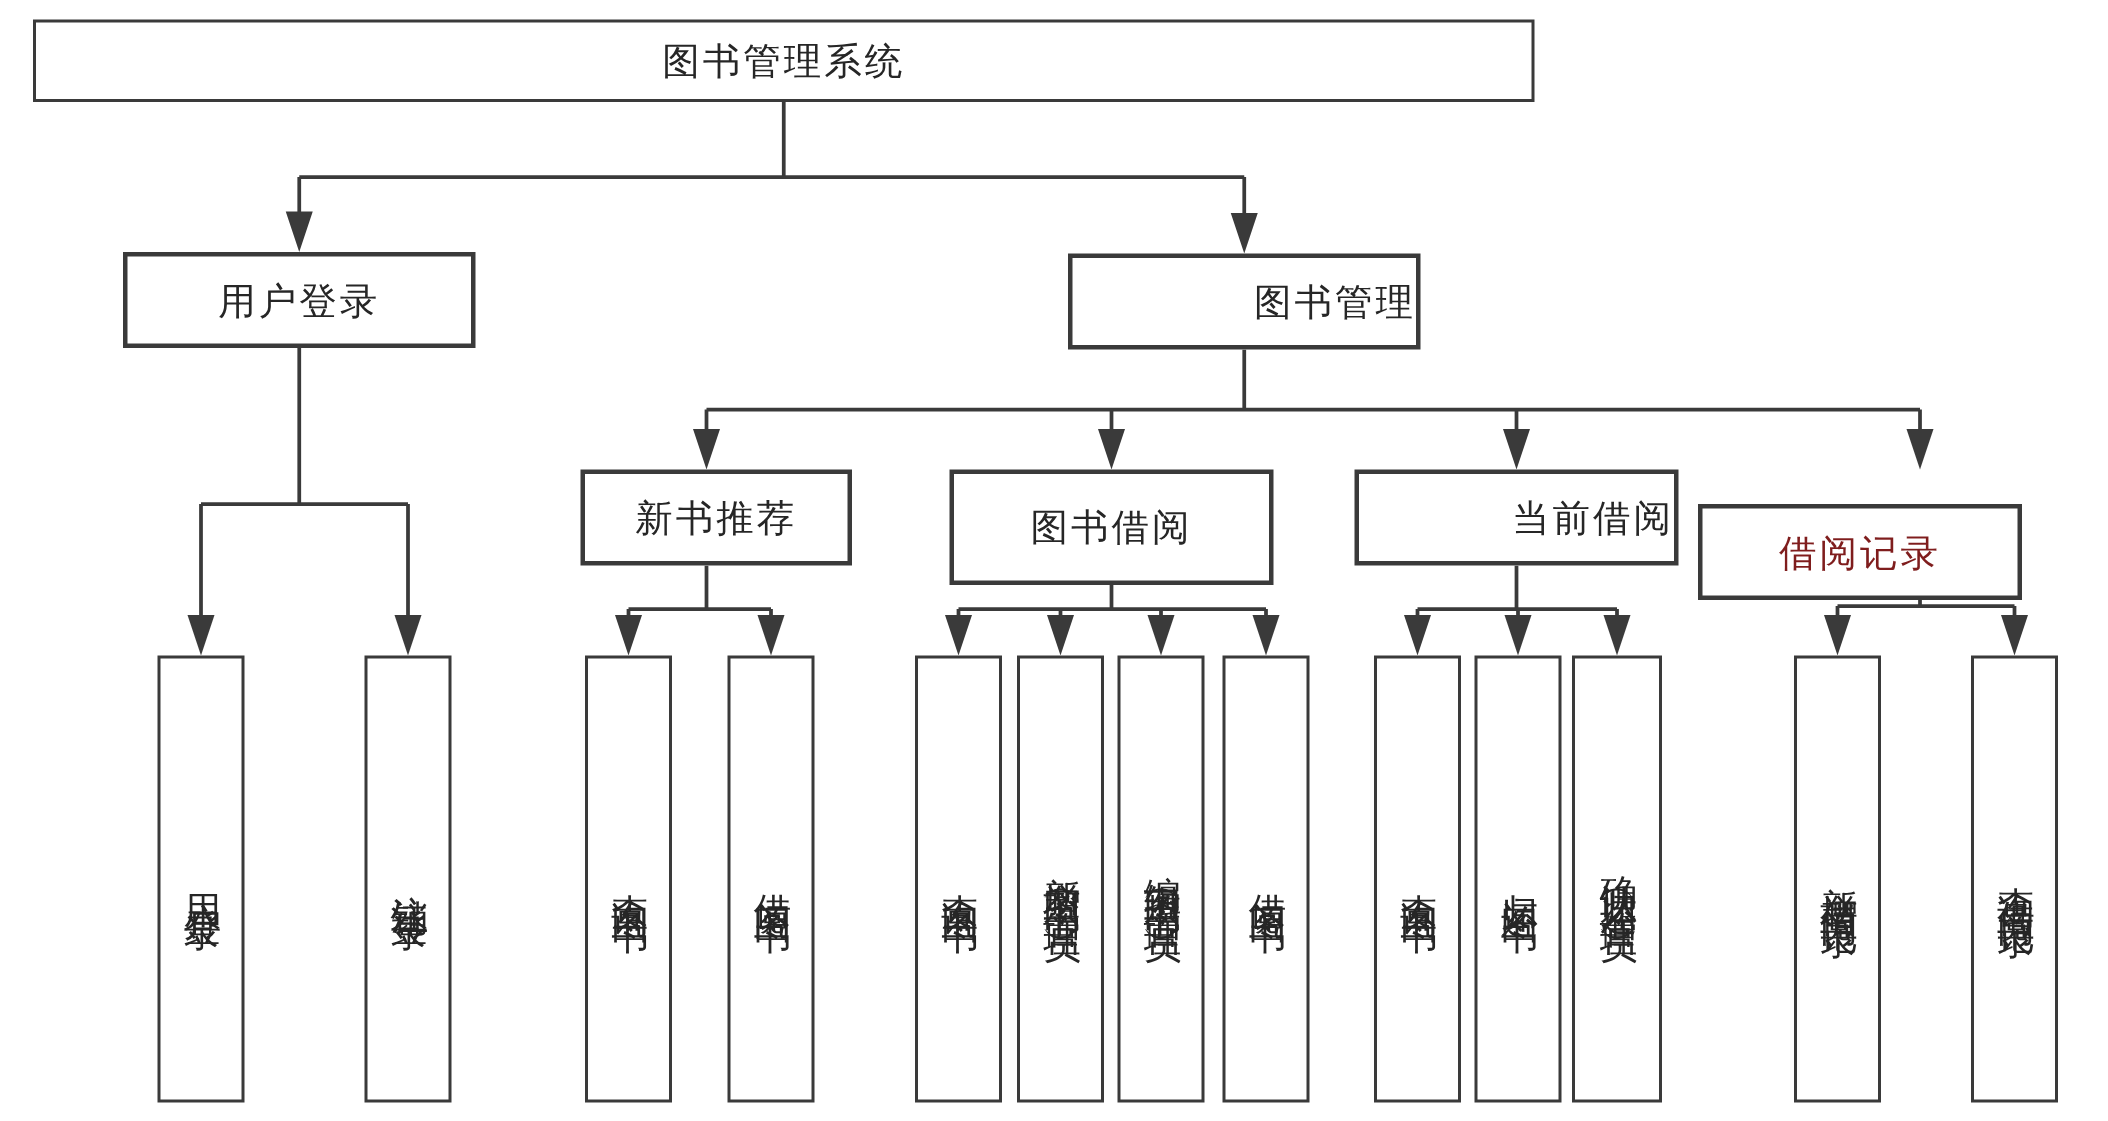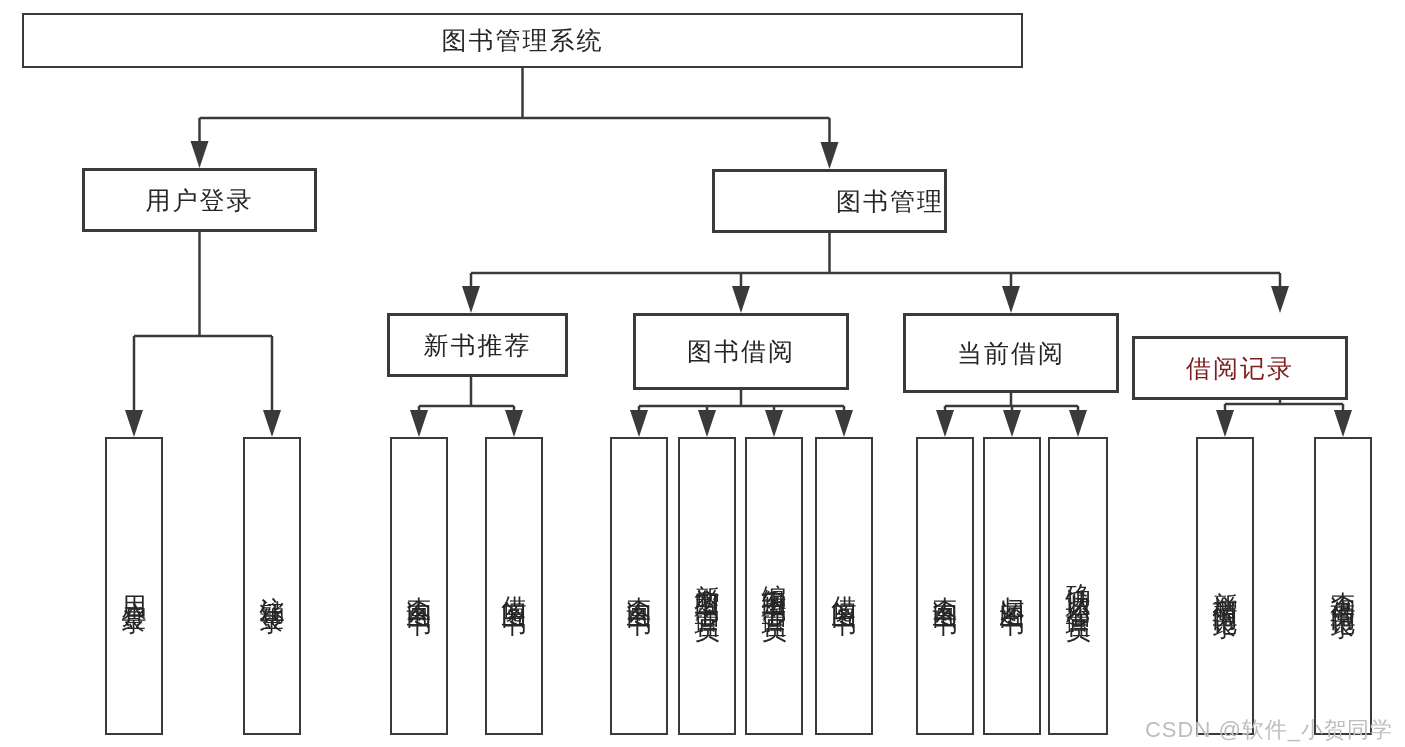--- a/index.html
+++ b/index.html
@@ -119,21 +119,21 @@
       </div>
       <div class="node lv2" style="left: 712px; top: 169px; width: 235px; height: 64px; border-color: rgb(58, 58, 58); color: rgb(38, 38, 38); justify-content: flex-end;">
         <span class="label">图书管理</span>
       </div>
       <div class="node lv3" style="left: 363px; top: 313px; width: 181px; height: 64px; border-color: rgb(58, 58, 58); color: rgb(38, 38, 38); margin-left: 24px;">
         <span class="label">新书推荐</span>
       </div>
       <div class="node lv3" style="left: 633px; top: 313px; width: 216px; height: 77px; border-color: rgb(58, 58, 58); color: rgb(38, 38, 38);">
         <span class="label">图书借阅</span>
       </div>
-      <div class="node lv3" style="left: 903px; top: 313px; width: 216px; height: 80px; border-color: rgb(58, 58, 58); color: rgb(38, 38, 38);">
+      <div class="node lv3" style="left: 903px; top: 313px; width: 216px; height: 64px; border-color: rgb(58, 58, 58); color: rgb(38, 38, 38); justify-content: flex-end;">
         <span class="label">当前借阅</span>
       </div>
       <div class="node lv3" style="left: 1132px; top: 313px; width: 216px; height: 64px; border-color: rgb(58, 58, 58); color: #7f1d1d; margin-top: 23px;">
         <span class="label">借阅记录</span>
       </div>
       <div class="node leaf" style="left: 105px; top: 437px; width: 58px; height: 298px; border-color: rgb(58, 58, 58); color: rgb(38, 38, 38);">
         <span class="label">用户登录</span>
       </div>
       <div class="node leaf" style="left: 243px; top: 437px; width: 58px; height: 298px; border-color: rgb(58, 58, 58); color: rgb(38, 38, 38);">
         <span class="label">注销登录</span>
@@ -165,14 +165,13 @@
       <div class="node leaf" style="left: 1048px; top: 437px; width: 60px; height: 298px; border-color: rgb(58, 58, 58); color: rgb(38, 38, 38);">
         <span class="label">确认归还（管理员）</span>
       </div>
       <div class="node leaf" style="left: 1196px; top: 437px; width: 58px; height: 298px; border-color: rgb(58, 58, 58); color: rgb(38, 38, 38);">
         <span class="label">新增借阅记录</span>
       </div>
       <div class="node leaf" style="left: 1314px; top: 437px; width: 58px; height: 298px; border-color: rgb(58, 58, 58); color: rgb(38, 38, 38);">
         <span class="label">查询借阅记录</span>
       </div>
     </div>
-  <div class="watermark" style="color: rgb(189, 189, 189);">CSDN @软件_小贺同学</div>
 </div>
 
 </body></html>

